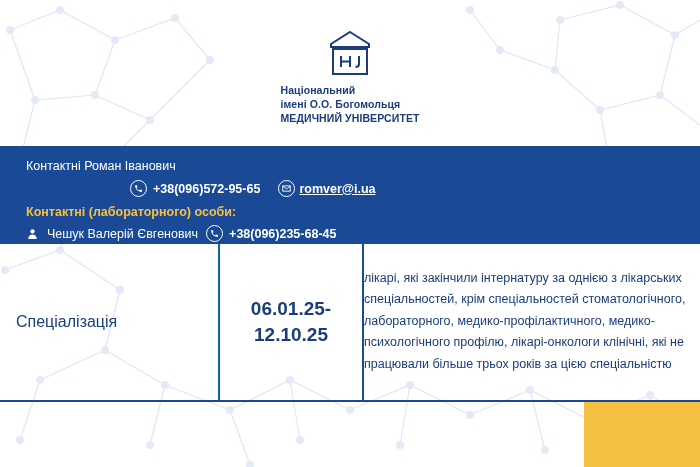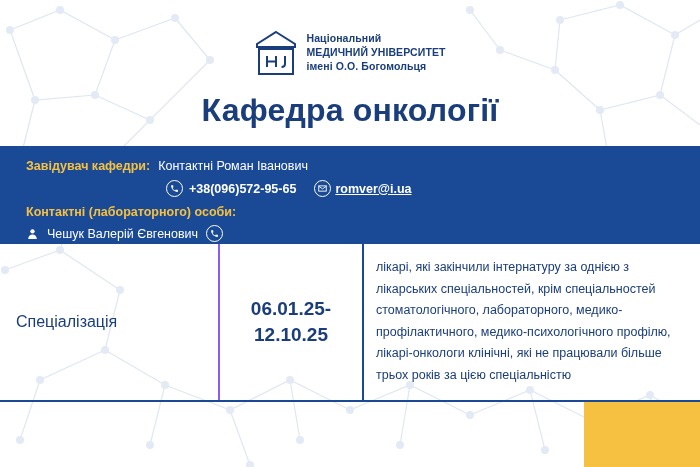--- a/index.html
+++ b/index.html
@@ -30,23 +30,24 @@
   
   .header {
     position: absolute;
     top: 0; left: 0; right: 0;
     height: 146px;
     z-index: 3;
   }
   .logo-row {
     display: flex;
     align-items: center;
-    justify-content: center;
+    justify-content: flex-start;
     gap: 8px;
     padding-top: 30px;
+    flex-direction: column;
   }
   .logo-mark {
     width: 44px;
     height: 46px;
     flex: 0 0 auto;
   }
   .logo-text {
     color: #1a3d7c;
     font-size: 10.5px;
     font-weight: bold;
@@ -74,21 +75,21 @@
     z-index: 3;
   }
   .cb-line {
     display: flex;
     align-items: center;
     gap: 8px;
     padding-left: 26px;
     font-size: 12.5px;
   }
   .cb-line.l1 { padding-top: 13px; }
-  .cb-line.l2 { padding-top: 7px; padding-left: 130px; gap: 18px; margin-left: 36px;}
+  .cb-line.l2 { padding-top: 7px; padding-left: 130px; gap: 18px;}
   .cb-line.l3 { padding-top: 8px; }
   .cb-line.l4 { padding-top: 6px; }
   .lbl-yellow {
     color: #f6c141;
     font-weight: bold;
     font-size: 12.5px;
   }
   .cb-name { font-size: 12.5px; }
   .phone-chip {
     display: inline-flex;
@@ -138,27 +139,26 @@
     align-items: center;
   }
   .col-spec {
     width: 218px;
     padding-left: 16px;
     box-sizing: border-box;
   }
   .col-dates {
     width: 146px;
     justify-content: center;
-    border-left: 2px solid #8b5cf6;
+    border-left: 2px solid #0369a1;
     border-right: 2px solid #1a4a96;
     box-sizing: border-box;
   }
   .col-desc {
     flex: 1;
-    padding-left: 12px;
     padding-right: 14px;
     box-sizing: border-box;
   }
   .spec-text {
     color: #1a3d7c;
     font-size: 16px;
     line-height: 1.5;
   }
   .dates-text {
     color: #1a3d7c;
@@ -275,30 +275,29 @@
 
   <div class="header">
     <div class="logo-row">
       <svg class="logo-mark" viewBox="0 0 44 46">
         <path d="M22 2 L41 14 L41 17 L3 17 L3 14 Z" fill="none" stroke="#1a3d7c" stroke-width="2"></path>
         <rect x="5" y="19" width="34" height="25" fill="none" stroke="#1a3d7c" stroke-width="2"></rect>
         <path d="M13 26 L13 37 M13 31.5 L22 31.5 M22 26 L22 37 M31 26 L31 34 Q31 37 27.5 37" fill="none" stroke="#1a3d7c" stroke-width="2"></path>
       </svg>
       <div class="logo-text">
         <div>Національний</div>
+        <div>імені О.О. Богомольця</div>
         <div>МЕДИЧНИЙ УНІВЕРСИТЕТ</div>
-        <div>імені О.О. Богомольця</div>
       </div>
     </div>
     <div class="main-title">Кафедра онкології</div>
   </div>
 
   <div class="contact-band">
     <div class="cb-line l1">
-      <span class="lbl-yellow">Завідувач кафедри:</span>
       <span class="cb-name">Контактні Роман Іванович</span>
     </div>
     <div class="cb-line l2">
       <span class="phone-chip">
         <span class="circ">
           <svg width="9" height="9" viewBox="0 0 24 24" fill="#ffffff">
               <path d="M6.6 10.8c1.4 2.8 3.8 5.1 6.6 6.6l2.2-2.2c.3-.3.7-.4 1-.2 1.1.4 2.3.6 3.6.6.6 0 1 .4 1 1V20c0 .6-.4 1-1 1C10.7 21 3 13.3 3 4c0-.6.4-1 1-1h3.4c.6 0 1 .4 1 1 0 1.2.2 2.4.6 3.6.1.3 0 .7-.2 1l-2.2 2.2z"></path>
             </svg>
         </span>
         <span>+38(096)572-95-65</span>
@@ -321,20 +320,21 @@
           <circle cx="12" cy="7" r="4"></circle>
           <path d="M4 21c0-4.4 3.6-8 8-8s8 3.6 8 8z"></path>
         </svg>
       <span class="cb-name">Чешук Валерій Євгенович</span>
       <span class="phone-chip">
         <span class="circ">
           <svg width="9" height="9" viewBox="0 0 24 24" fill="#ffffff">
               <path d="M6.6 10.8c1.4 2.8 3.8 5.1 6.6 6.6l2.2-2.2c.3-.3.7-.4 1-.2 1.1.4 2.3.6 3.6.6.6 0 1 .4 1 1V20c0 .6-.4 1-1 1C10.7 21 3 13.3 3 4c0-.6.4-1 1-1h3.4c.6 0 1 .4 1 1 0 1.2.2 2.4.6 3.6.1.3 0 .7-.2 1l-2.2 2.2z"></path>
             </svg>
         </span>
+        <span>+38(096)235-68-45</span>
       </span>
     </div>
   </div>
 
   <div class="hr-top"></div>
   <div class="table">
     <div class="col col-spec">
       <div class="spec-text">
         <div>Спеціалізація</div>
       </div>

